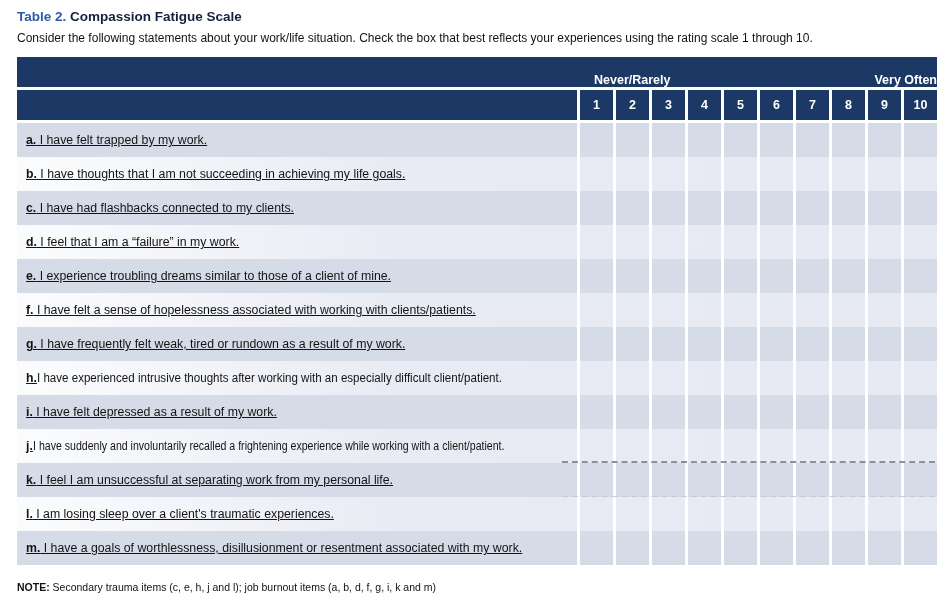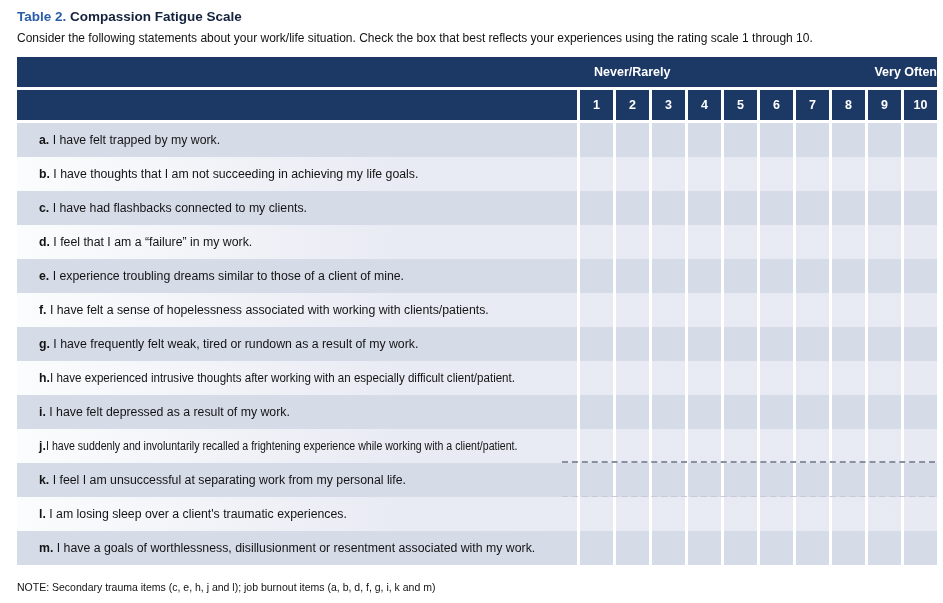--- a/index.html
+++ b/index.html
@@ -15,43 +15,43 @@
   .title .t-label{color:var(--title-accent,#2a5caa);}
   .title .t-name{color:var(--title-text,#14213c);}
 
   
   .intro{font-size:12px;color:#121212;line-height:15px;margin-top:5px;}
 
   
   .table{margin-top:11px;}
   .band1{
     height:30px;background:var(--header-navy,#1c3865);
-    display:flex;align-items:center;margin-bottom:3px;
+    display:flex;align-items:flex-end;margin-bottom:3px;
     color:#ffffff;font-weight:bold;font-size:12.5px;
   }
   .band1 .lead-spacer{width:577px;flex:0 0 auto;}
   .band1 .mid-spacer{flex:1 1 auto;}
   .band1 .anchor-right{}
 
   .band2{display:flex;margin-bottom:3px;height:30px;}
   .band2 .stmt-head{width:560px;flex:0 0 auto;background:var(--header-navy,#1c3865);}
   .band2 .cell{
     width:36px;flex:0 0 auto;box-sizing:border-box;border-left:3px solid #ffffff;
     background:var(--header-navy,#1c3865);color:#ffffff;font-weight:bold;font-size:12.5px;
     text-align:center;line-height:30px;
   }
 
   .row{height:34px;display:flex;align-items:center;position:relative;}
   .row:nth-child(odd){background:var(--row-shaded,#d6dbe8);}
   .row:nth-child(even){
     background:linear-gradient(90deg,#fbfcfd 0px,#f6f7fa 110px,#e9ebf4 380px,var(--row-light,#e7eaf3) 920px);
   }
   .row .stmt{
-    width:560px;flex:0 0 auto;box-sizing:border-box;padding-left:22px;
-    font-size:12.3px;color:#141414;white-space:nowrap;overflow:visible;
+    width:560px;flex:0 0 auto;box-sizing:border-box;padding-left:9px;
+    font-size:12.3px;color:#141414;white-space:nowrap;overflow:visible;text-decoration:underline;
   }
   .row .stmt b{font-weight:bold;}
   .row .cell{
     width:36px;height:34px;flex:0 0 auto;box-sizing:border-box;
     border-left:3px solid #ffffff;background:transparent;
   }
   
   .row:nth-child(8) .stmt span{display:inline-block;transform:scaleX(.94);transform-origin:0 50%;}
   .row:nth-child(10) .stmt span{display:inline-block;transform:scaleX(.86);transform-origin:0 50%;}
   
@@ -59,21 +59,21 @@
     content:"";position:absolute;left:545px;right:2px;top:-2px;height:0;
     border-top:2px dashed #8a90a0;pointer-events:none;
   }
   .row:nth-child(11)::after{
     content:"";position:absolute;left:545px;right:2px;bottom:-1px;height:0;
     border-top:2px dashed #c6cad6;pointer-events:none;
   }
 
   
   .note{margin-top:16px;font-size:10.5px;color:#121212;}
-  .note b{font-weight:normal;}
+  .note b{font-weight:bold;}
 </style>
 </head>
 <body>
 
 <div class="container">
 
   <div class="title">
     <span class="t-label">Table 2.</span>
     <span class="t-name">Compassion Fatigue Scale</span>
   </div>

